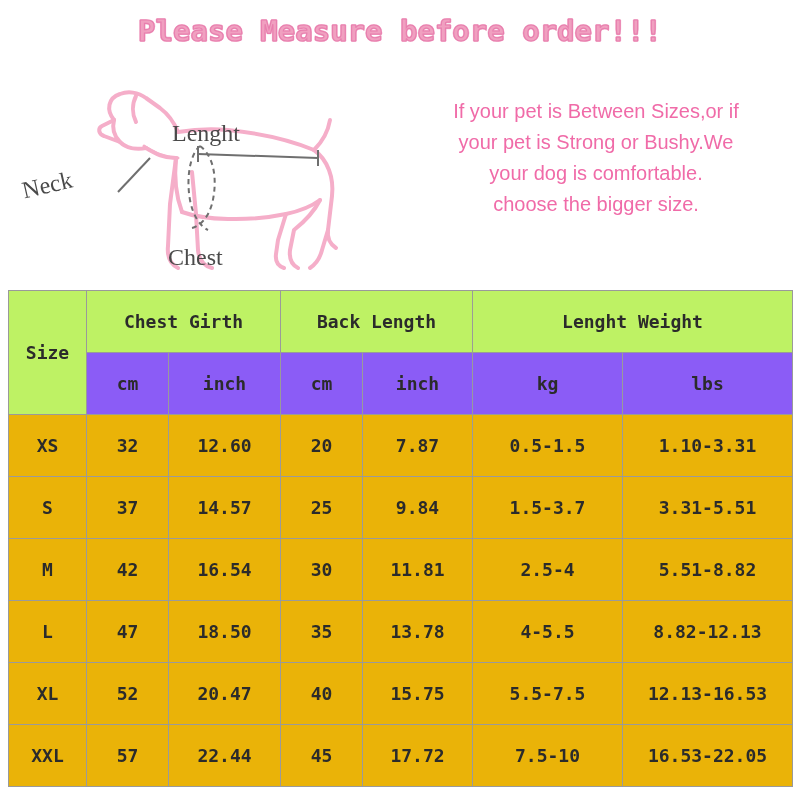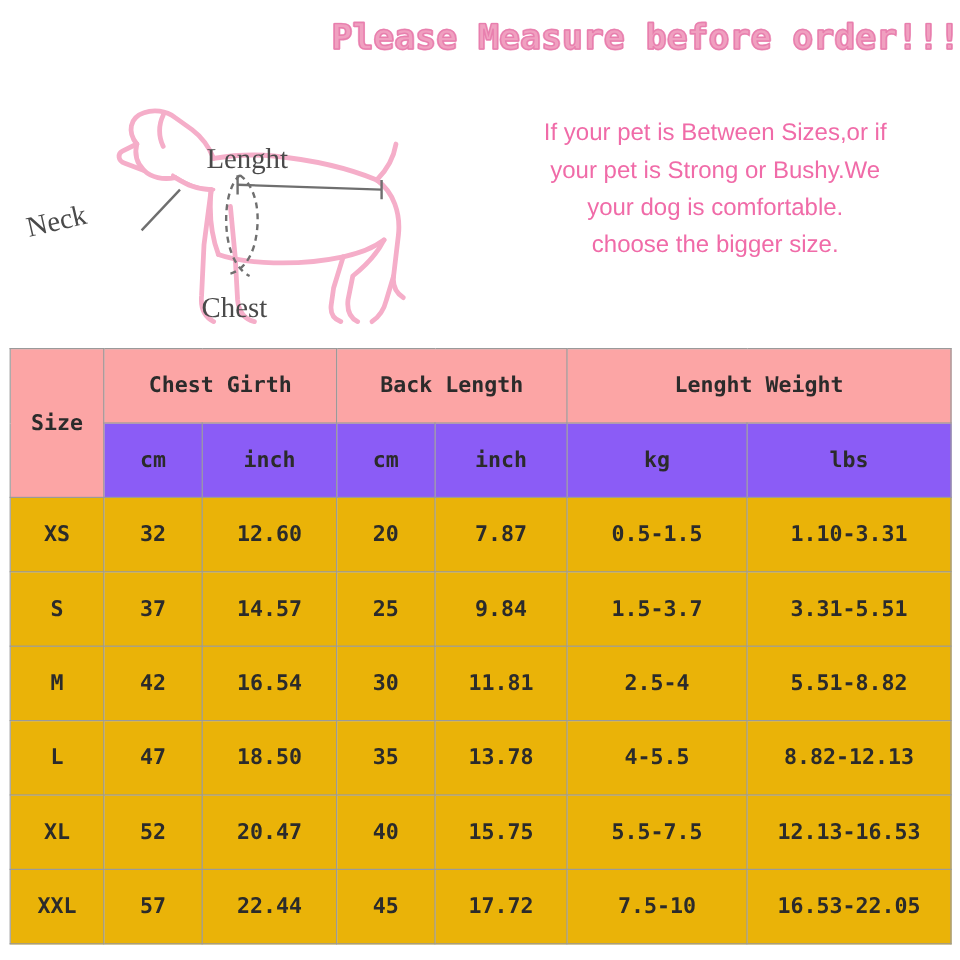--- a/index.html
+++ b/index.html
@@ -10,21 +10,21 @@
   body {
     width: 800px;
     height: 800px;
     font-family: "Liberation Sans", sans-serif;
     position: relative;
     overflow: hidden;
   }
 
   
   .title {
-    text-align: right;
+    text-align: center;
     color: #f0a0c0;
     font-family: "DejaVu Sans Mono", monospace;
     font-weight: bold;
     font-size: 29px;
     letter-spacing: 0px;
     padding-top: 14px;
     -webkit-text-stroke: 1.2px #e87fae;
     text-shadow:
       1px 0 0 #f5b9d3, -1px 0 0 #f5b9d3,
       0 1px 0 #f5b9d3, 0 -1px 0 #f5b9d3;
@@ -81,21 +81,21 @@
     border: 1px solid #9a9a9a;
     text-align: center;
     vertical-align: middle;
     color: #2b2b2b;
     font-weight: bold;
     font-size: 18px;
     padding: 0;
     height: 61px;
   }
   .hdr {
-    background: #fca5a5;
+    background: #bef264;
     font-size: 19px;
   }
   .hdr-sub {
     background: #8b5cf6;
     font-size: 18px;
   }
   .size-cell {
     background: #d6d6d6;
     font-size: 19px;
   }

